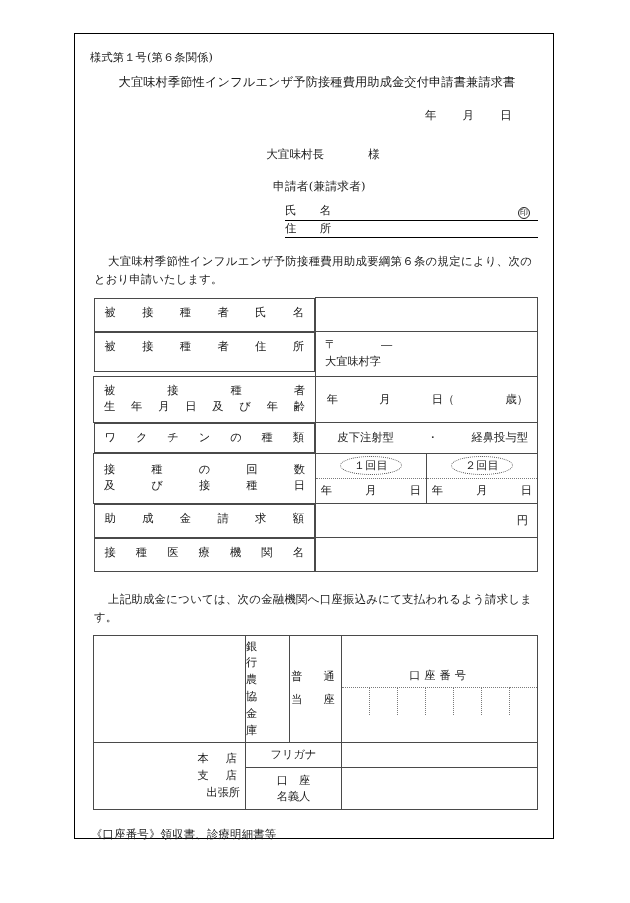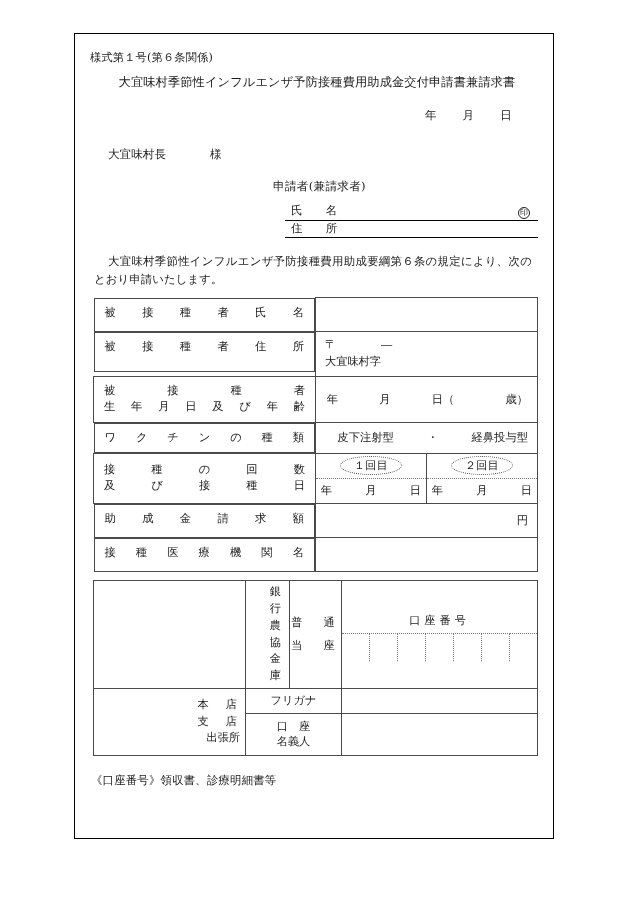--- a/index.html
+++ b/index.html
@@ -52,20 +52,21 @@
     margin: 17px 26px 0 0;
     font-size: 11.5px;
     text-align: right;
     letter-spacing: .2px;
   }
   .date-line .sp { display: inline-block; width: 26px; }
 
   .addressee {
     margin: 24px 0 0 18px;
     font-size: 11.6px;
+    text-align: center;
   }
   .addressee .gap { display: inline-block; width: 44px; }
 
   
   .applicant-wrap {
     margin-top: 17px;
     padding-left: 183px;
   }
   .applicant-title {
     font-size: 11.6px;
@@ -73,21 +74,21 @@
     letter-spacing: .3px;
   }
   .applicant-lines { padding-left: 12px; }
   .app-line {
     position: relative;
     border-bottom: 1px solid #000;
     height: 17.5px;
     font-size: 11.4px;
     white-space: nowrap;
   }
-  .app-line .lbl { letter-spacing: .2px; margin-left: 6px; }
+  .app-line .lbl { letter-spacing: .2px; }
   .seal {
     position: absolute;
     right: 8px;
     bottom: 0.5px;
     width: 12px; height: 12px;
     border: 1px solid #222;
     border-radius: 50%;
     font-size: 8px;
     line-height: 10px;
     text-align: center;
@@ -181,21 +182,21 @@
     width: 445px;
     margin: 8px 0 0 3px;
   }
   table.bank td {
     border: 1px solid #4a4a4a;
     font-size: 11.2px;
     padding: 0;
     vertical-align: middle;
   }
   .bk-blank   { width: 152px; }
-  .bk-kind    { width: 44px; text-align: right; padding: 3px 5px 3px 0 !important; line-height: 1.5; }
+  .bk-kind    { width: 44px; padding: 3px 5px 3px 0 !important; line-height: 1.5; }
   .bk-type    { width: 52px; text-align: center; line-height: 2.05; }
   .bk-acct    { padding: 0 !important; }
 
   .kind-row { letter-spacing: 3px; }
   .type-row { letter-spacing: 5px; display: block; }
 
   table.acct {
     border-collapse: collapse;
     table-layout: fixed;
     width: 100%; height: 100%;
@@ -411,20 +412,21 @@
               <span>療</span>
               <span>機</span>
               <span>関</span>
               <span>名</span>
             </td>
           <td class="val-cell"></td>
         </tr>
       </tbody>
     </table>
 
+    <div class="bank-para">上記助成金については、次の金融機関へ口座振込みにて支払われるよう請求します。</div>
 
     <table class="bank">
       <tbody>
         <tr>
           <td class="bk-blank" rowspan="1"></td>
           <td class="bk-kind">
             <span class="kind-row" style="display:block">銀　行</span>
             <span class="kind-row" style="display:block">農　協</span>
             <span class="kind-row" style="display:block">金　庫</span>
           </td>

